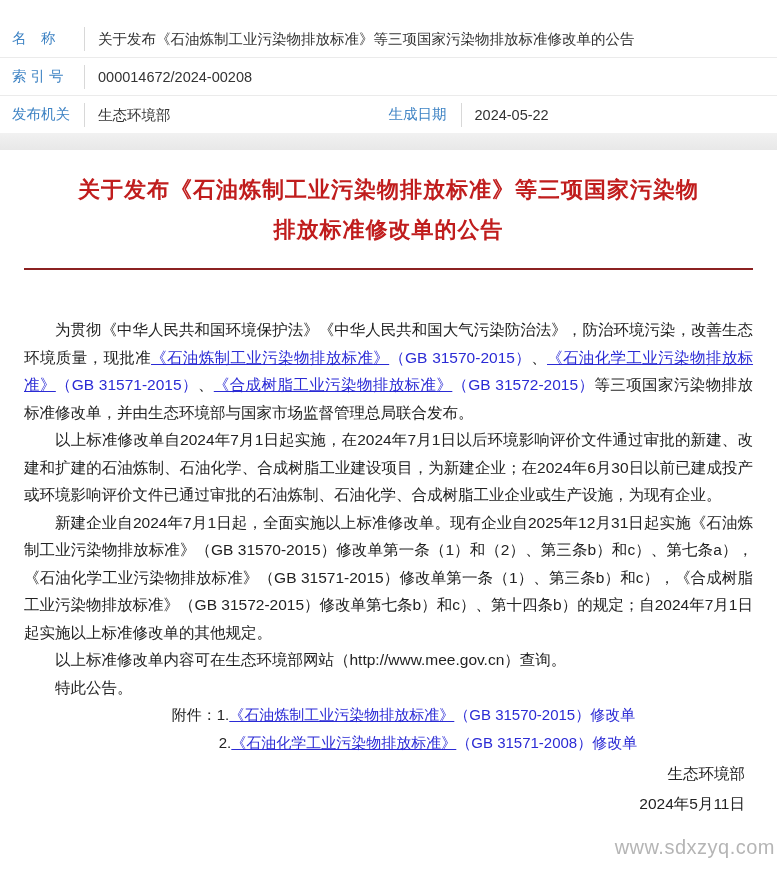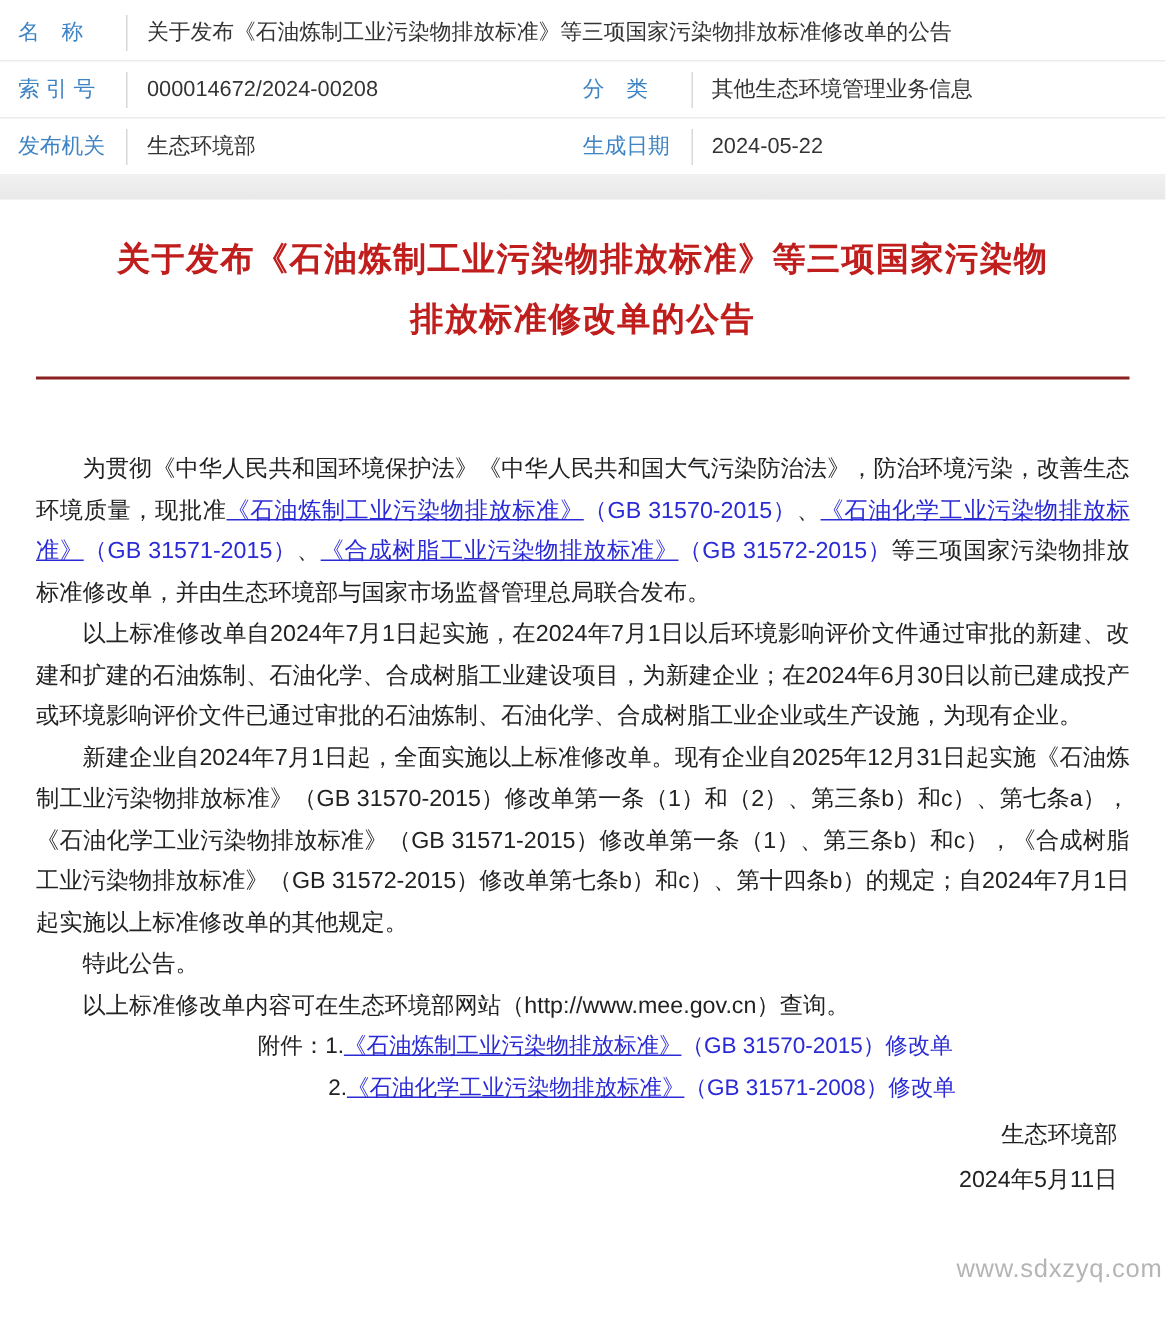--- a/index.html
+++ b/index.html
@@ -10,21 +10,21 @@
     --wm-gray:#b5b5b5;
   }
   *{box-sizing:border-box;}
   html,body{margin:0;padding:0;}
   body{
     width:777px;height:882px;background:#ffffff;position:relative;overflow:hidden;
     font-family:"Liberation Sans","DejaVu Sans",sans-serif;
     -webkit-font-smoothing:antialiased;
   }
   
-  .meta{padding-top:3px;}
+  .meta{padding-top:20px;}
   .mrow{display:flex;align-items:stretch;min-height:37px;border-bottom:1px solid #ebebeb;}
   .mrow:last-child{border-bottom:none;}
   .mcell{display:flex;align-items:center;flex:0 0 50%;min-height:37px;}
   .mcell.full{flex:1 1 100%;}
   .mlabel{color:var(--label-blue);font-size:14.5px;width:66px;margin-left:12px;flex:none;white-space:pre;}
   .mcell.c2 .mlabel{margin-left:0;}
   .mdiv{width:1px;height:24px;background:#d8d8d8;margin:0 13px 0 6px;flex:none;}
   .mvalue{color:#333;font-size:14.5px;line-height:20px;padding-right:10px;}
   
   .strip{height:17px;background:linear-gradient(#f1f1f1,#e8e8e8);}
@@ -41,46 +41,41 @@
   .bluetext{color:var(--link-blue);}
   .attach-line{margin:0;font-size:15px;line-height:27.5px;color:#222;text-align:center;}
   .attach-line.first{text-indent:2em;}
   .attach-line.rest{padding-left:79px;}
   .counter{margin:0;font-size:15.5px;line-height:27.5px;color:#222;}
   .sig{margin:0;text-align:right;font-size:15.5px;line-height:27.5px;color:#222;padding-right:8px;}
   .sig.name{margin-top:4px;}
   .sig.date{margin-top:2px;}
   .watermark{
     position:absolute;right:2px;top:836px;color:var(--wm-gray);
-    font-size:17px;letter-spacing:0.5px;
+    font-size:20px;letter-spacing:0.5px;
   }
 </style>
 </head>
 <body>
 
 <div class="page">
 
   <div class="meta">
     <div class="mrow">
       <div class="mcell full">
         <span class="mlabel">名　称</span>
         <span class="mdiv"></span>
         <span class="mvalue">关于发布《石油炼制工业污染物排放标准》等三项国家污染物排放标准修改单的公告</span>
       </div>
     </div>
     <div class="mrow">
       <div class="mcell">
         <span class="mlabel">索 引 号</span>
         <span class="mdiv"></span>
         <span class="mvalue">000014672/2024-00208</span>
-      </div>
-      <div class="mcell c2">
-        <span class="mlabel">分　类</span>
-        <span class="mdiv"></span>
-        <span class="mvalue">其他生态环境管理业务信息</span>
       </div>
     </div>
     <div class="mrow">
       <div class="mcell">
         <span class="mlabel">发布机关</span>
         <span class="mdiv"></span>
         <span class="mvalue">生态环境部</span>
       </div>
       <div class="mcell c2">
         <span class="mlabel">生成日期</span>
@@ -93,22 +88,22 @@
   <div class="strip"></div>
 
   <div class="docwrap">
     <h1 class="title">关于发布《石油炼制工业污染物排放标准》等三项国家污染物排放标准修改单的公告</h1>
     <div class="redline"></div>
 
     <div class="docbody">
         <p><span>为贯彻《中华人民共和国环境保护法》《中华人民共和国大气污染防治法》，防治环境污染，改善生态环境质量，现批准</span><a class="doclink" href="#">《石油炼制工业污染物排放标准》</a><span class="bluetext">（GB 31570-2015）</span><span>、</span><a class="doclink" href="#">《石油化学工业污染物排放标准》</a><span class="bluetext">（GB 31571-2015）</span><span>、</span><a class="doclink" href="#">《合成树脂工业污染物排放标准》</a><span class="bluetext">（GB 31572-2015）</span><span>等三项国家污染物排放标准修改单，并由生态环境部与国家市场监督管理总局联合发布。</span></p>
         <p><span>以上标准修改单自2024年7月1日起实施，在2024年7月1日以后环境影响评价文件通过审批的新建、改建和扩建的石油炼制、石油化学、合成树脂工业建设项目，为新建企业；在2024年6月30日以前已建成投产或环境影响评价文件已通过审批的石油炼制、石油化学、合成树脂工业企业或生产设施，为现有企业。</span></p>
         <p><span>新建企业自2024年7月1日起，全面实施以上标准修改单。现有企业自2025年12月31日起实施《石油炼制工业污染物排放标准》（GB 31570-2015）修改单第一条（1）和（2）、第三条b）和c）、第七条a），《石油化学工业污染物排放标准》（GB 31571-2015）修改单第一条（1）、第三条b）和c），《合成树脂工业污染物排放标准》（GB 31572-2015）修改单第七条b）和c）、第十四条b）的规定；自2024年7月1日起实施以上标准修改单的其他规定。</span></p>
+        <p><span>以上标准修改单内容可在生态环境部网站（http://www.mee.gov.cn）查询。</span></p>
         <p><span>特此公告。</span></p>
-        <p><span>以上标准修改单内容可在生态环境部网站（http://www.mee.gov.cn）查询。</span></p>
       </div>
 
     <div class="attach">
         <p class="attach-line first"><span>附件：</span><span>1.</span><a class="doclink" href="#">《石油炼制工业污染物排放标准》</a><span class="bluetext">（GB 31570-2015）修改单</span></p>
         <p class="attach-line rest"><span>2.</span><a class="doclink" href="#">《石油化学工业污染物排放标准》</a><span class="bluetext">（GB 31571-2008）修改单</span></p>
       </div>
 
     <p class="sig name">生态环境部</p>
     <p class="sig date">2024年5月11日</p>
 

